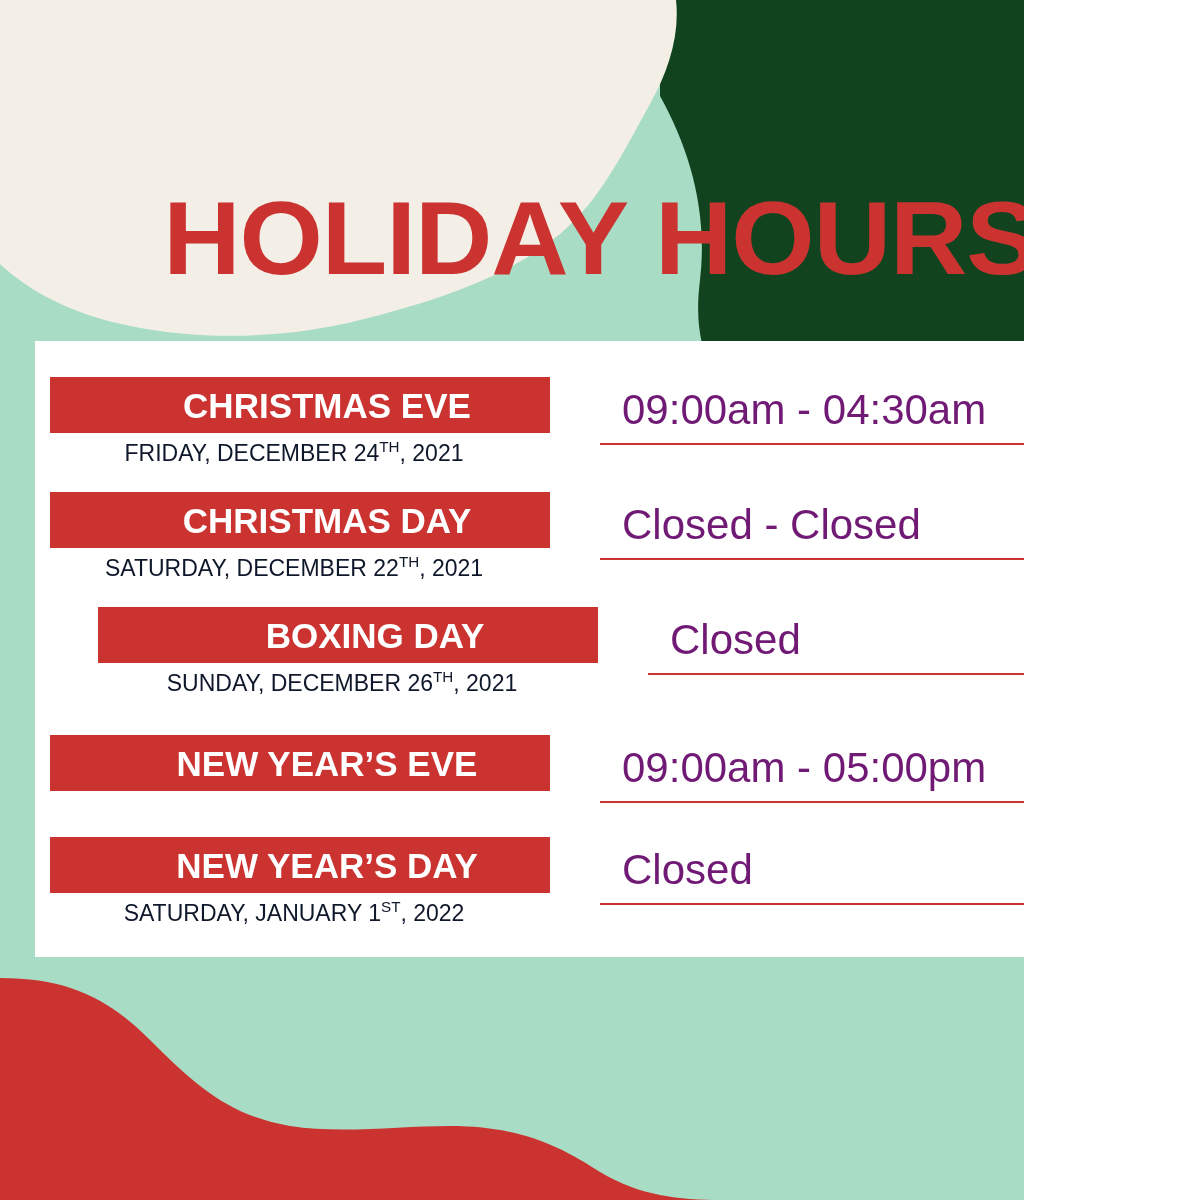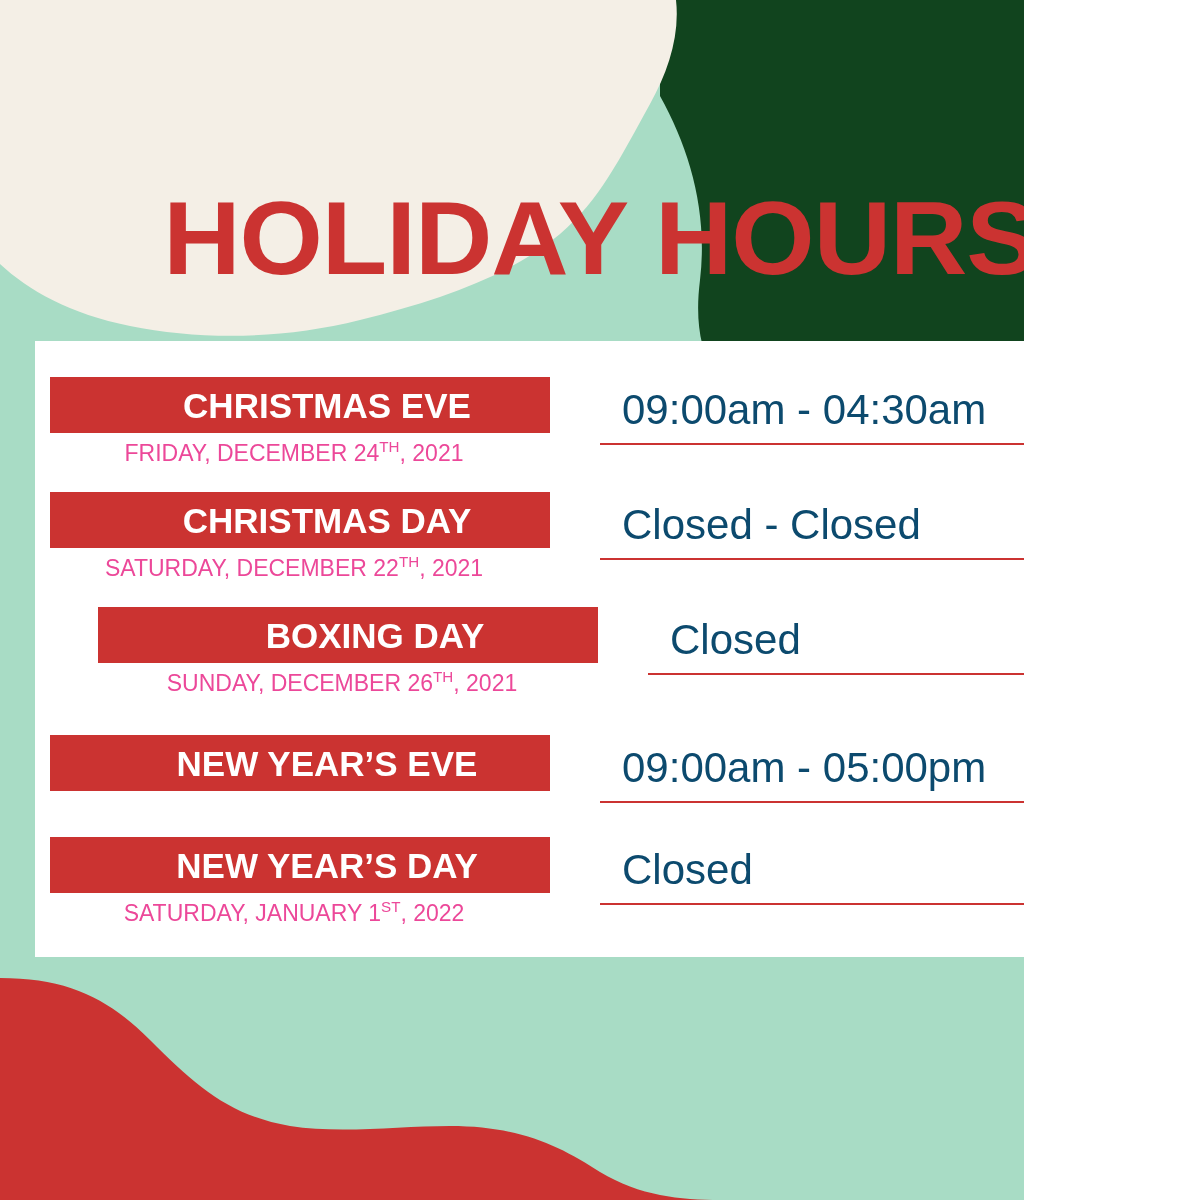--- a/index.html
+++ b/index.html
@@ -92,21 +92,21 @@
     font-weight: bold;
     font-size: 35px;
     line-height: 35px;
     letter-spacing: 0px;
     white-space: nowrap;
   }
   .date-caption {
     margin-top: 7px;
     text-align: center;
     padding-right: 12px;
-    color: #ec4899;
+    color: #0f172a;
     font-family: "Liberation Sans", sans-serif;
     font-size: 23px;
     line-height: 26px;
     white-space: nowrap;
   }
   .date-caption sup {
     font-size: 0.66em;
     vertical-align: super;
     line-height: 0;
   }
@@ -115,21 +115,21 @@
   .row-right {
     position: absolute;
     left: 565px;
     top: 0;
     width: 545px;
   }
   .hours-text {
     height: 66px;
     display: flex;
     align-items: center;
-    color: #0c4a6e;
+    color: #701a75;
     font-family: "Liberation Sans", sans-serif;
     font-size: 42px;
     line-height: 46px;
     white-space: nowrap;
     padding-left: 22px;
     box-sizing: border-box;
   }
   .hours-rule {
     width: 100%;
     height: 2px;

